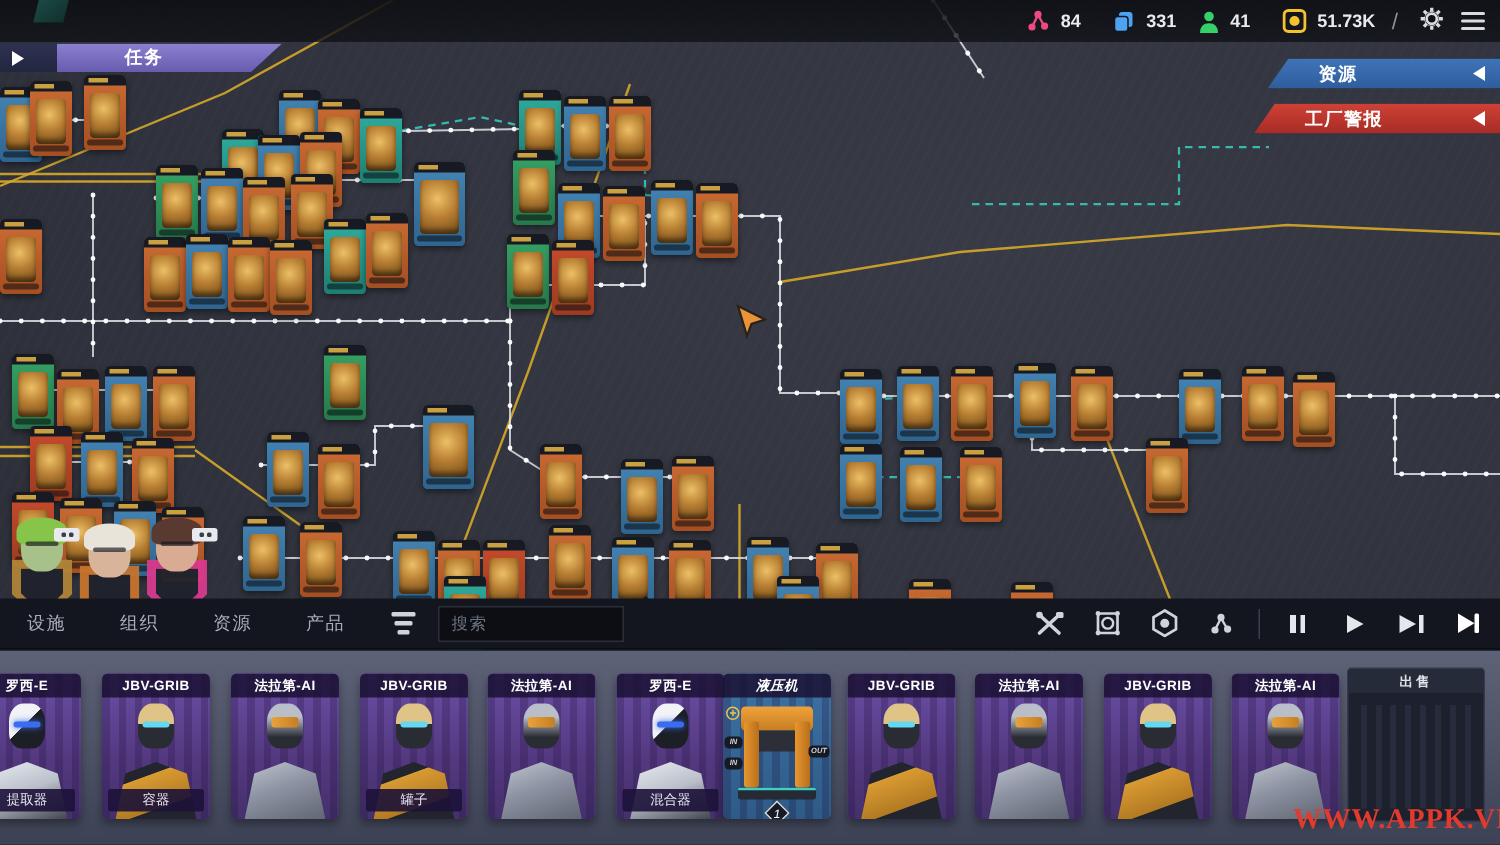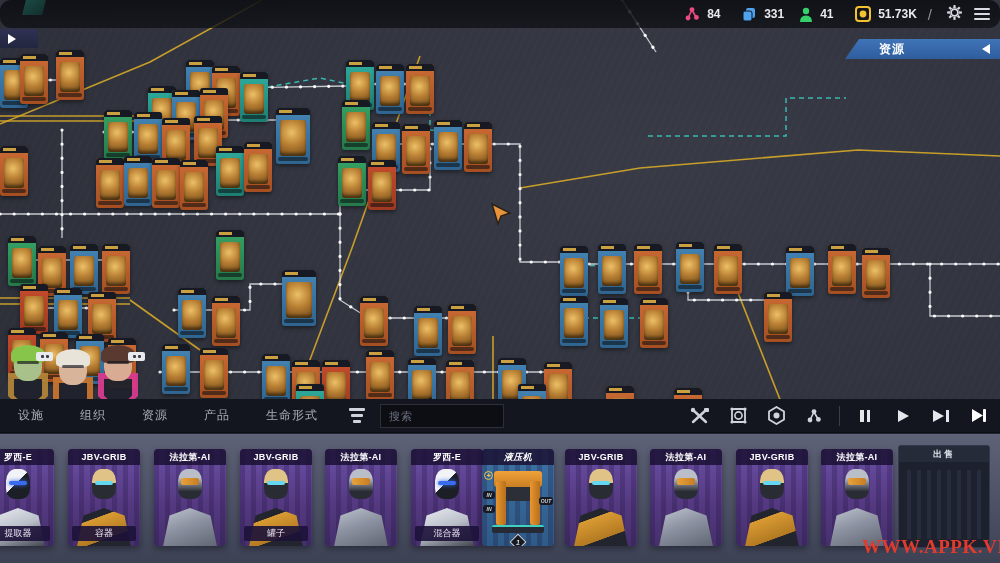--- a/index.html
+++ b/index.html
@@ -6,21 +6,21 @@
   html,body { width:1000px; height:563px; overflow:hidden; }
   body { font-family:"Liberation Sans","DejaVu Sans",sans-serif; background:#2e313b; position:relative; }
   #screen { position:absolute; inset:0; width:1000px; height:563px; overflow:hidden;
     background: radial-gradient(900px 500px at 65% 30%, #383b46 0%, #31343e 55%, #2a2d36 100%); }
   
   #screen::before { content:""; position:absolute; inset:0;
     background: repeating-linear-gradient(115deg, rgba(255,255,255,.013) 0 2px, transparent 2px 7px); pointer-events:none; }
 
   
   #topbar { position:absolute; left:0; top:0; width:1000px; height:28px;
-    background:linear-gradient(180deg, rgba(13,15,20,.92), rgba(13,15,20,.75)); display:flex; align-items:center; z-index:40;border-radius:11px; }
+    background:linear-gradient(180deg, rgba(13,15,20,.92), rgba(13,15,20,.75)); display:flex; align-items:center; z-index:40; }
   #corner-glyph { position:absolute; left:24px; top:0; width:20px; height:15px;
     background:linear-gradient(135deg,#1d4f49,#11332f); transform:skewX(-14deg); opacity:.9; }
   #hud-right { margin-left:auto; display:flex; align-items:center; gap:9px; padding-right:10px; }
   .hud-counter { display:flex; align-items:center; gap:7px; }
   .hud-counter .val { color:#e8eaee; font-size:12px; font-weight:bold; min-width:26px; }
   .hud-sep { color:#8a8f99; font-size:15px; padding:0 2px; }
   .hud-btn { color:#d8dce2; font-size:15px; width:22px; text-align:center; cursor:pointer; }
   .burger { display:flex; flex-direction:column; gap:2.5px; width:16px; }
   .burger i { display:block; height:2.5px; background:#d8dce2; border-radius:1px; }
 
@@ -850,33 +850,37 @@
           <i></i>
           <i></i>
         </span>
       </div>
   </div>
 
   <div id="task-banner">
     <div class="arrowbox">
         <span class="tri"></span>
       </div>
+    <div class="lbl">任务</div>
   </div>
   <div id="res-banner" class="side-banner">
     <span class="lbl">资源</span>
+    <span class="tri"></span>
+  </div>
+  <div id="alert-banner" class="side-banner">
+    <span class="lbl">工厂警报</span>
     <span class="tri"></span>
   </div>
 
   <div id="tabbar">
     <div id="tabs-holder" style="display:flex;">
         <div class="tab">设施</div>
         <div class="tab">组织</div>
         <div class="tab">资源</div>
         <div class="tab">产品</div>
-        <div class="tab">生命形式</div>
       </div>
     <div id="filter-btn">
         <i></i>
         <i></i>
         <i></i>
       </div>
     <div id="search-wrap">
       <input id="search-input" placeholder="搜索" style="">
     </div>
     <div id="mini-toolbar">

